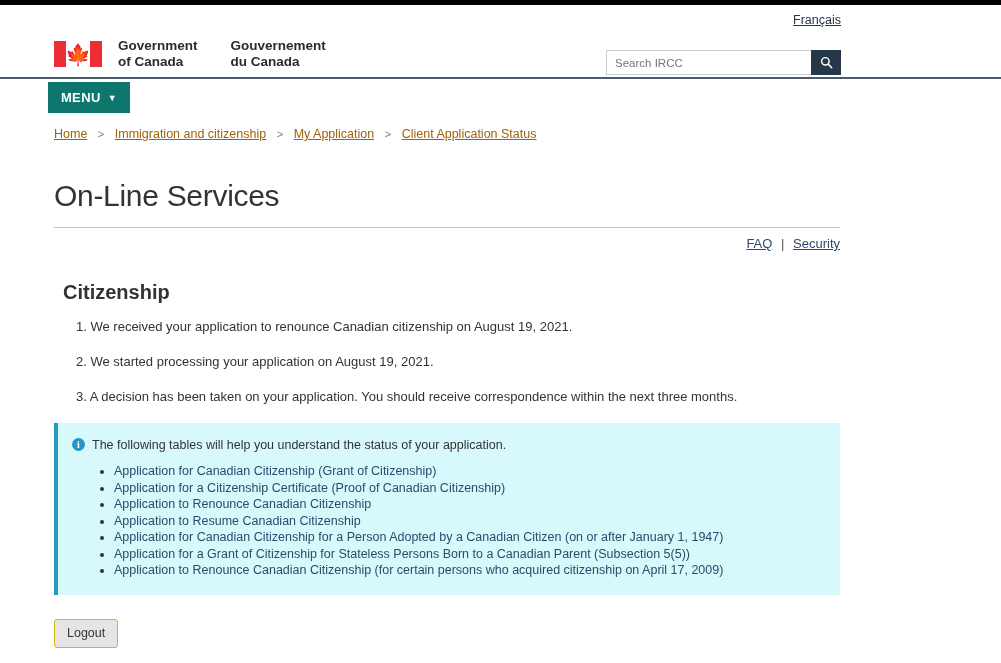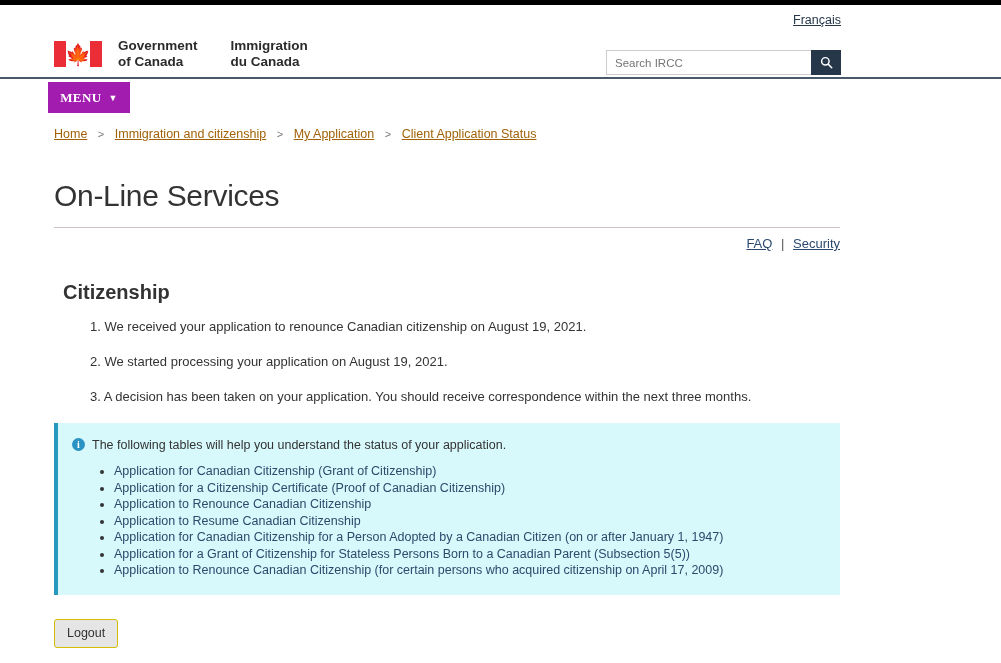--- a/index.html
+++ b/index.html
@@ -139,31 +139,31 @@
   .menu-row {
     position: relative;
     height: 38px;
   }
   .menu-btn {
     position: absolute;
     left: 48px;
     top: 5px;
     width: 82px;
     height: 31px;
-    background: #a21caf;
+    background: #0f766e;
     color: #ffffff;
     font-size: 13px;
     font-weight: bold;
     letter-spacing: 0.4px;
     display: flex;
     align-items: center;
     justify-content: center;
     cursor: pointer;
     border: none;
-    font-family: Liberation Serif, serif;
+    font-family: Liberation Sans, sans-serif;
   }
   .menu-btn .caret {
     margin-left: 7px;
     font-size: 9px;
   }
 
   
   .breadcrumb {
     margin: 12px 0 0 54px;
     font-size: 12.5px;
@@ -224,21 +224,21 @@
     padding: 0;
     list-style: none;
   }
   .status-list li {
     font-size: 13px;
     line-height: 17px;
     color: #333333;
     margin-bottom: 18px;
     padding-left: 18px;
     text-indent: -18px;
-    margin-left: 36px;
+    margin-left: 22px;
   }
 
   
   .alert {
     margin-top: 12px;
     width: 786px;
     background: #d7f9fc;
     border-left: 4px solid #269abc;
     box-sizing: border-box;
     padding: 14px 16px 16px 14px;
@@ -313,21 +313,21 @@
         <div class="bar-l"></div>
         <div class="bar-r"></div>
         <div class="leaf">🍁</div>
       </div>
       <div class="wordmark">
         <div class="col">
           <div>Government</div>
           <div>of Canada</div>
         </div>
         <div class="col">
-          <div>Immigration</div>
+          <div>Gouvernement</div>
           <div>du Canada</div>
         </div>
       </div>
     </div>
 
     <div class="search-wrap">
       <input class="search-input" type="text" placeholder="Search IRCC" style="">
       <button class="search-btn">
         <svg width="13" height="13" viewBox="0 0 16 16">
           <circle cx="6.6" cy="6.6" r="4.6" fill="none" stroke="#ffffff" stroke-width="1.8"></circle>

